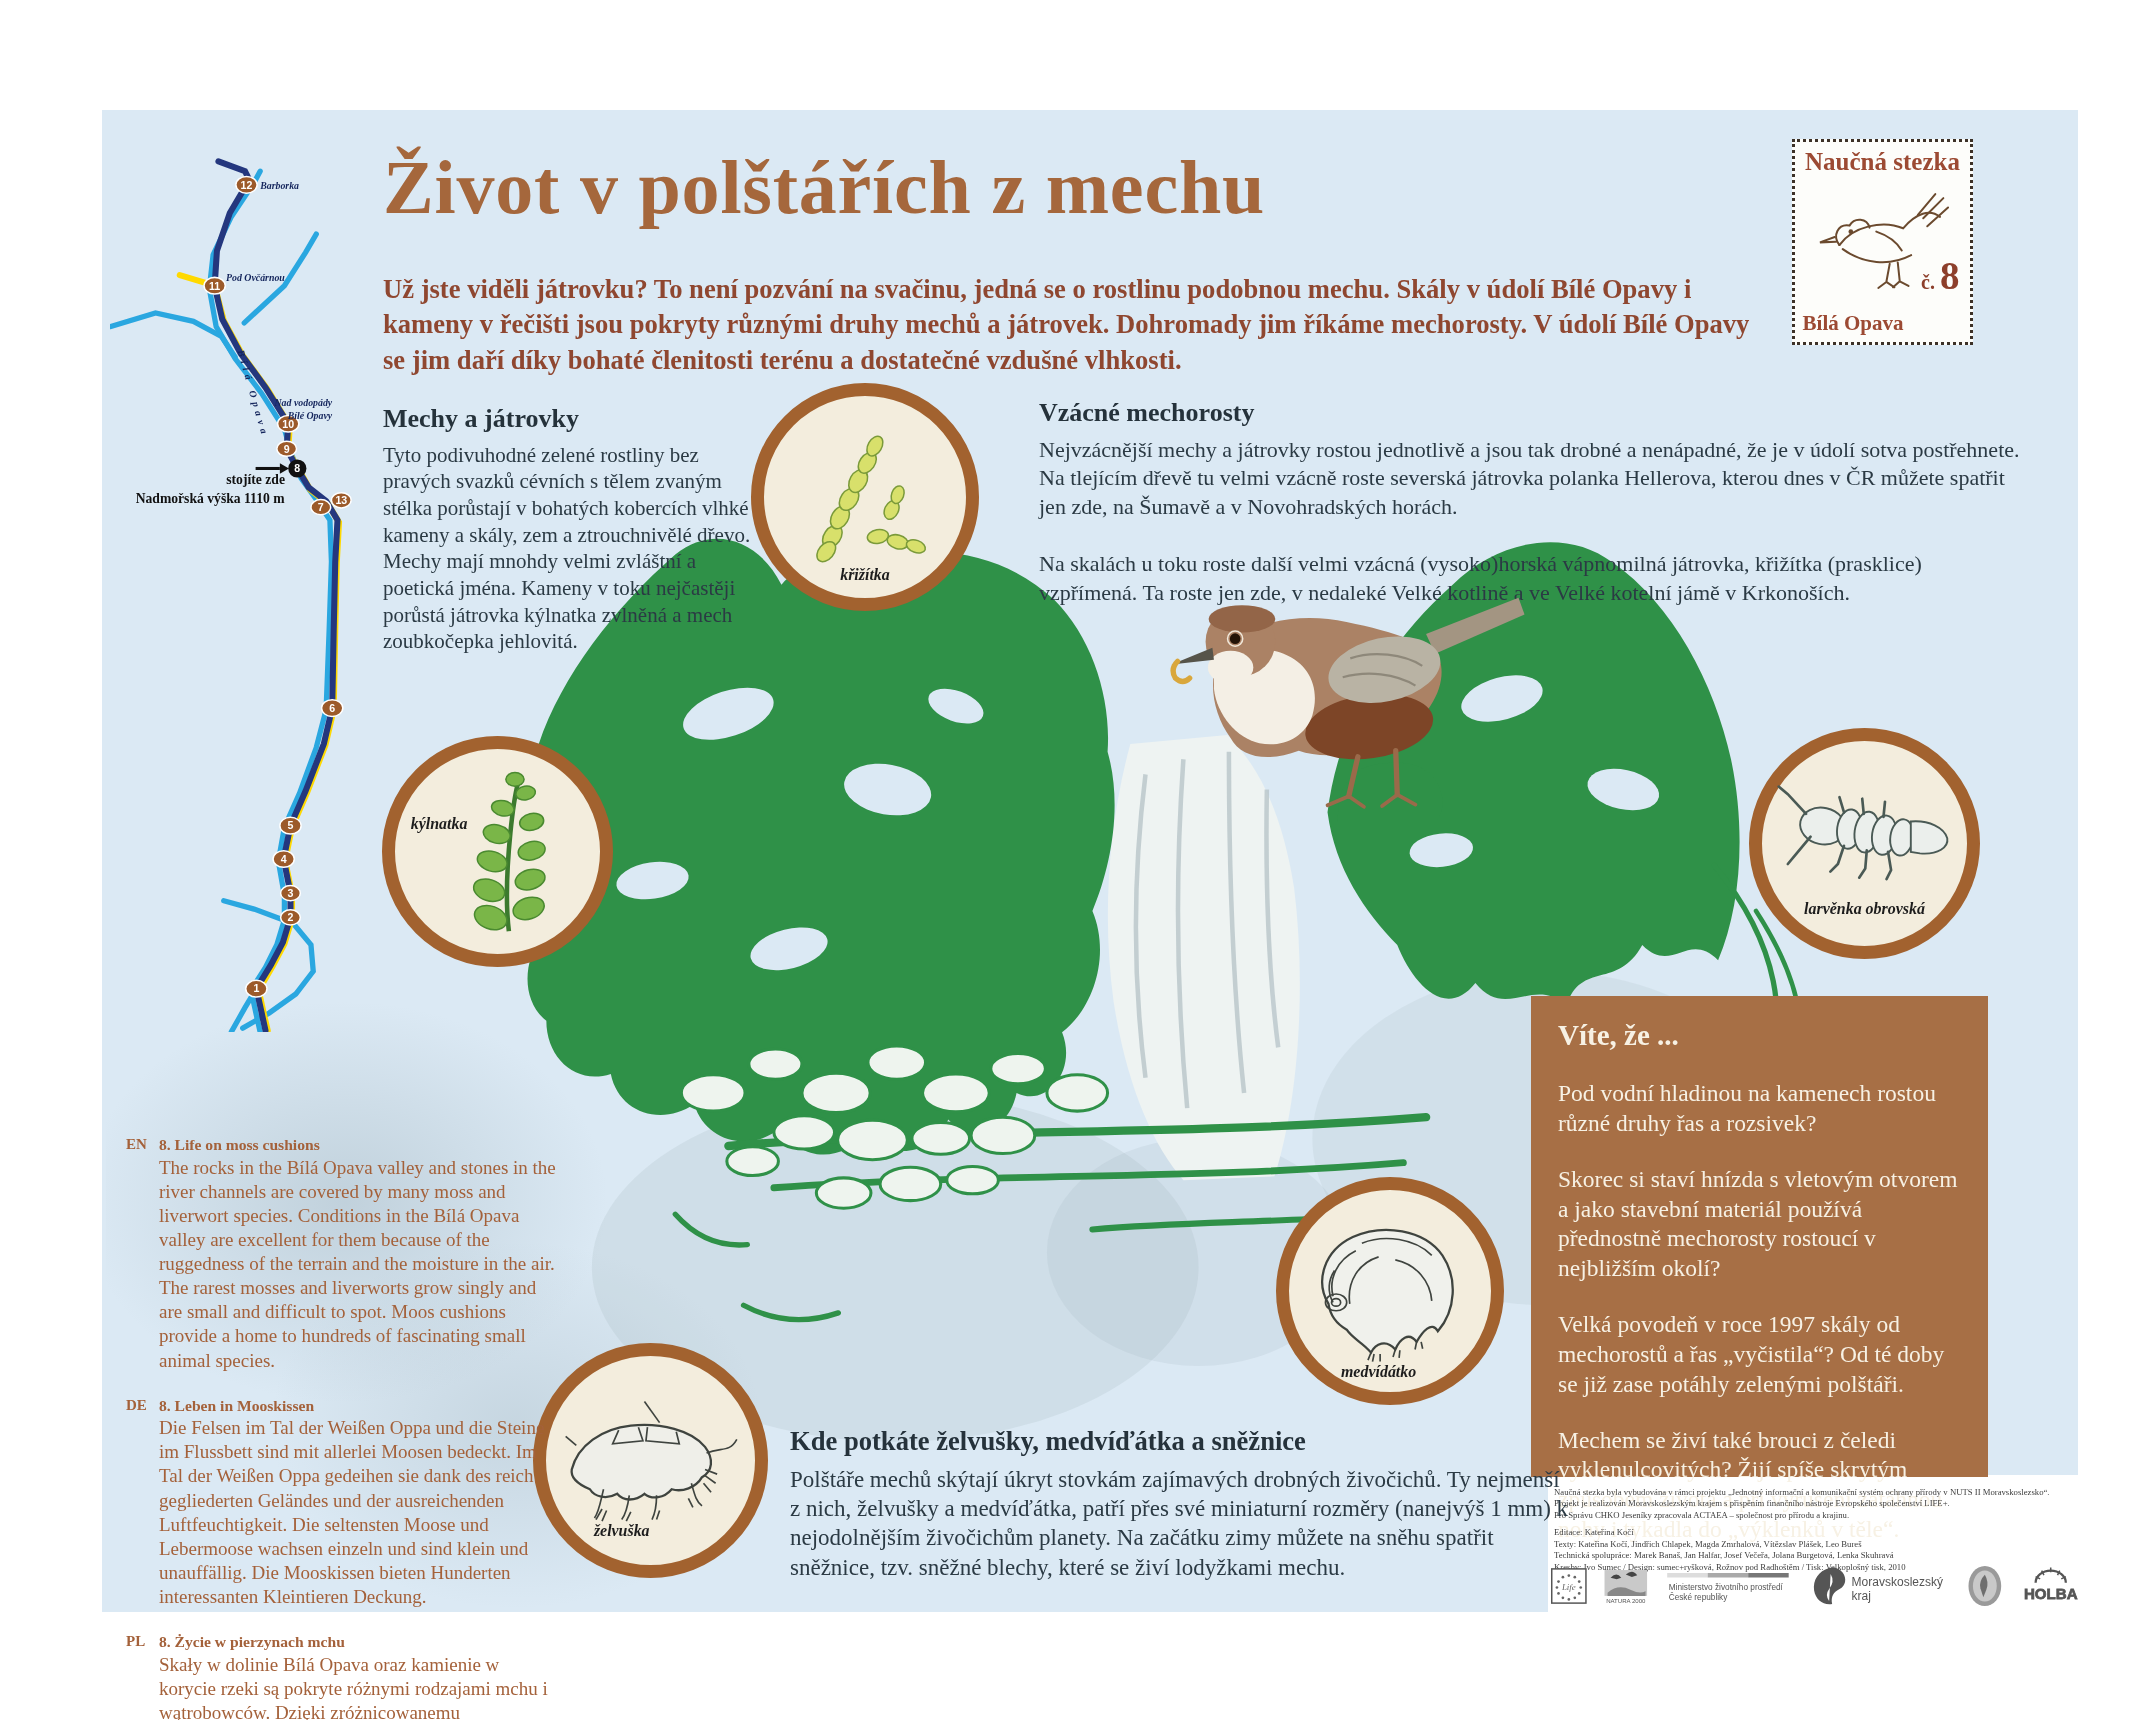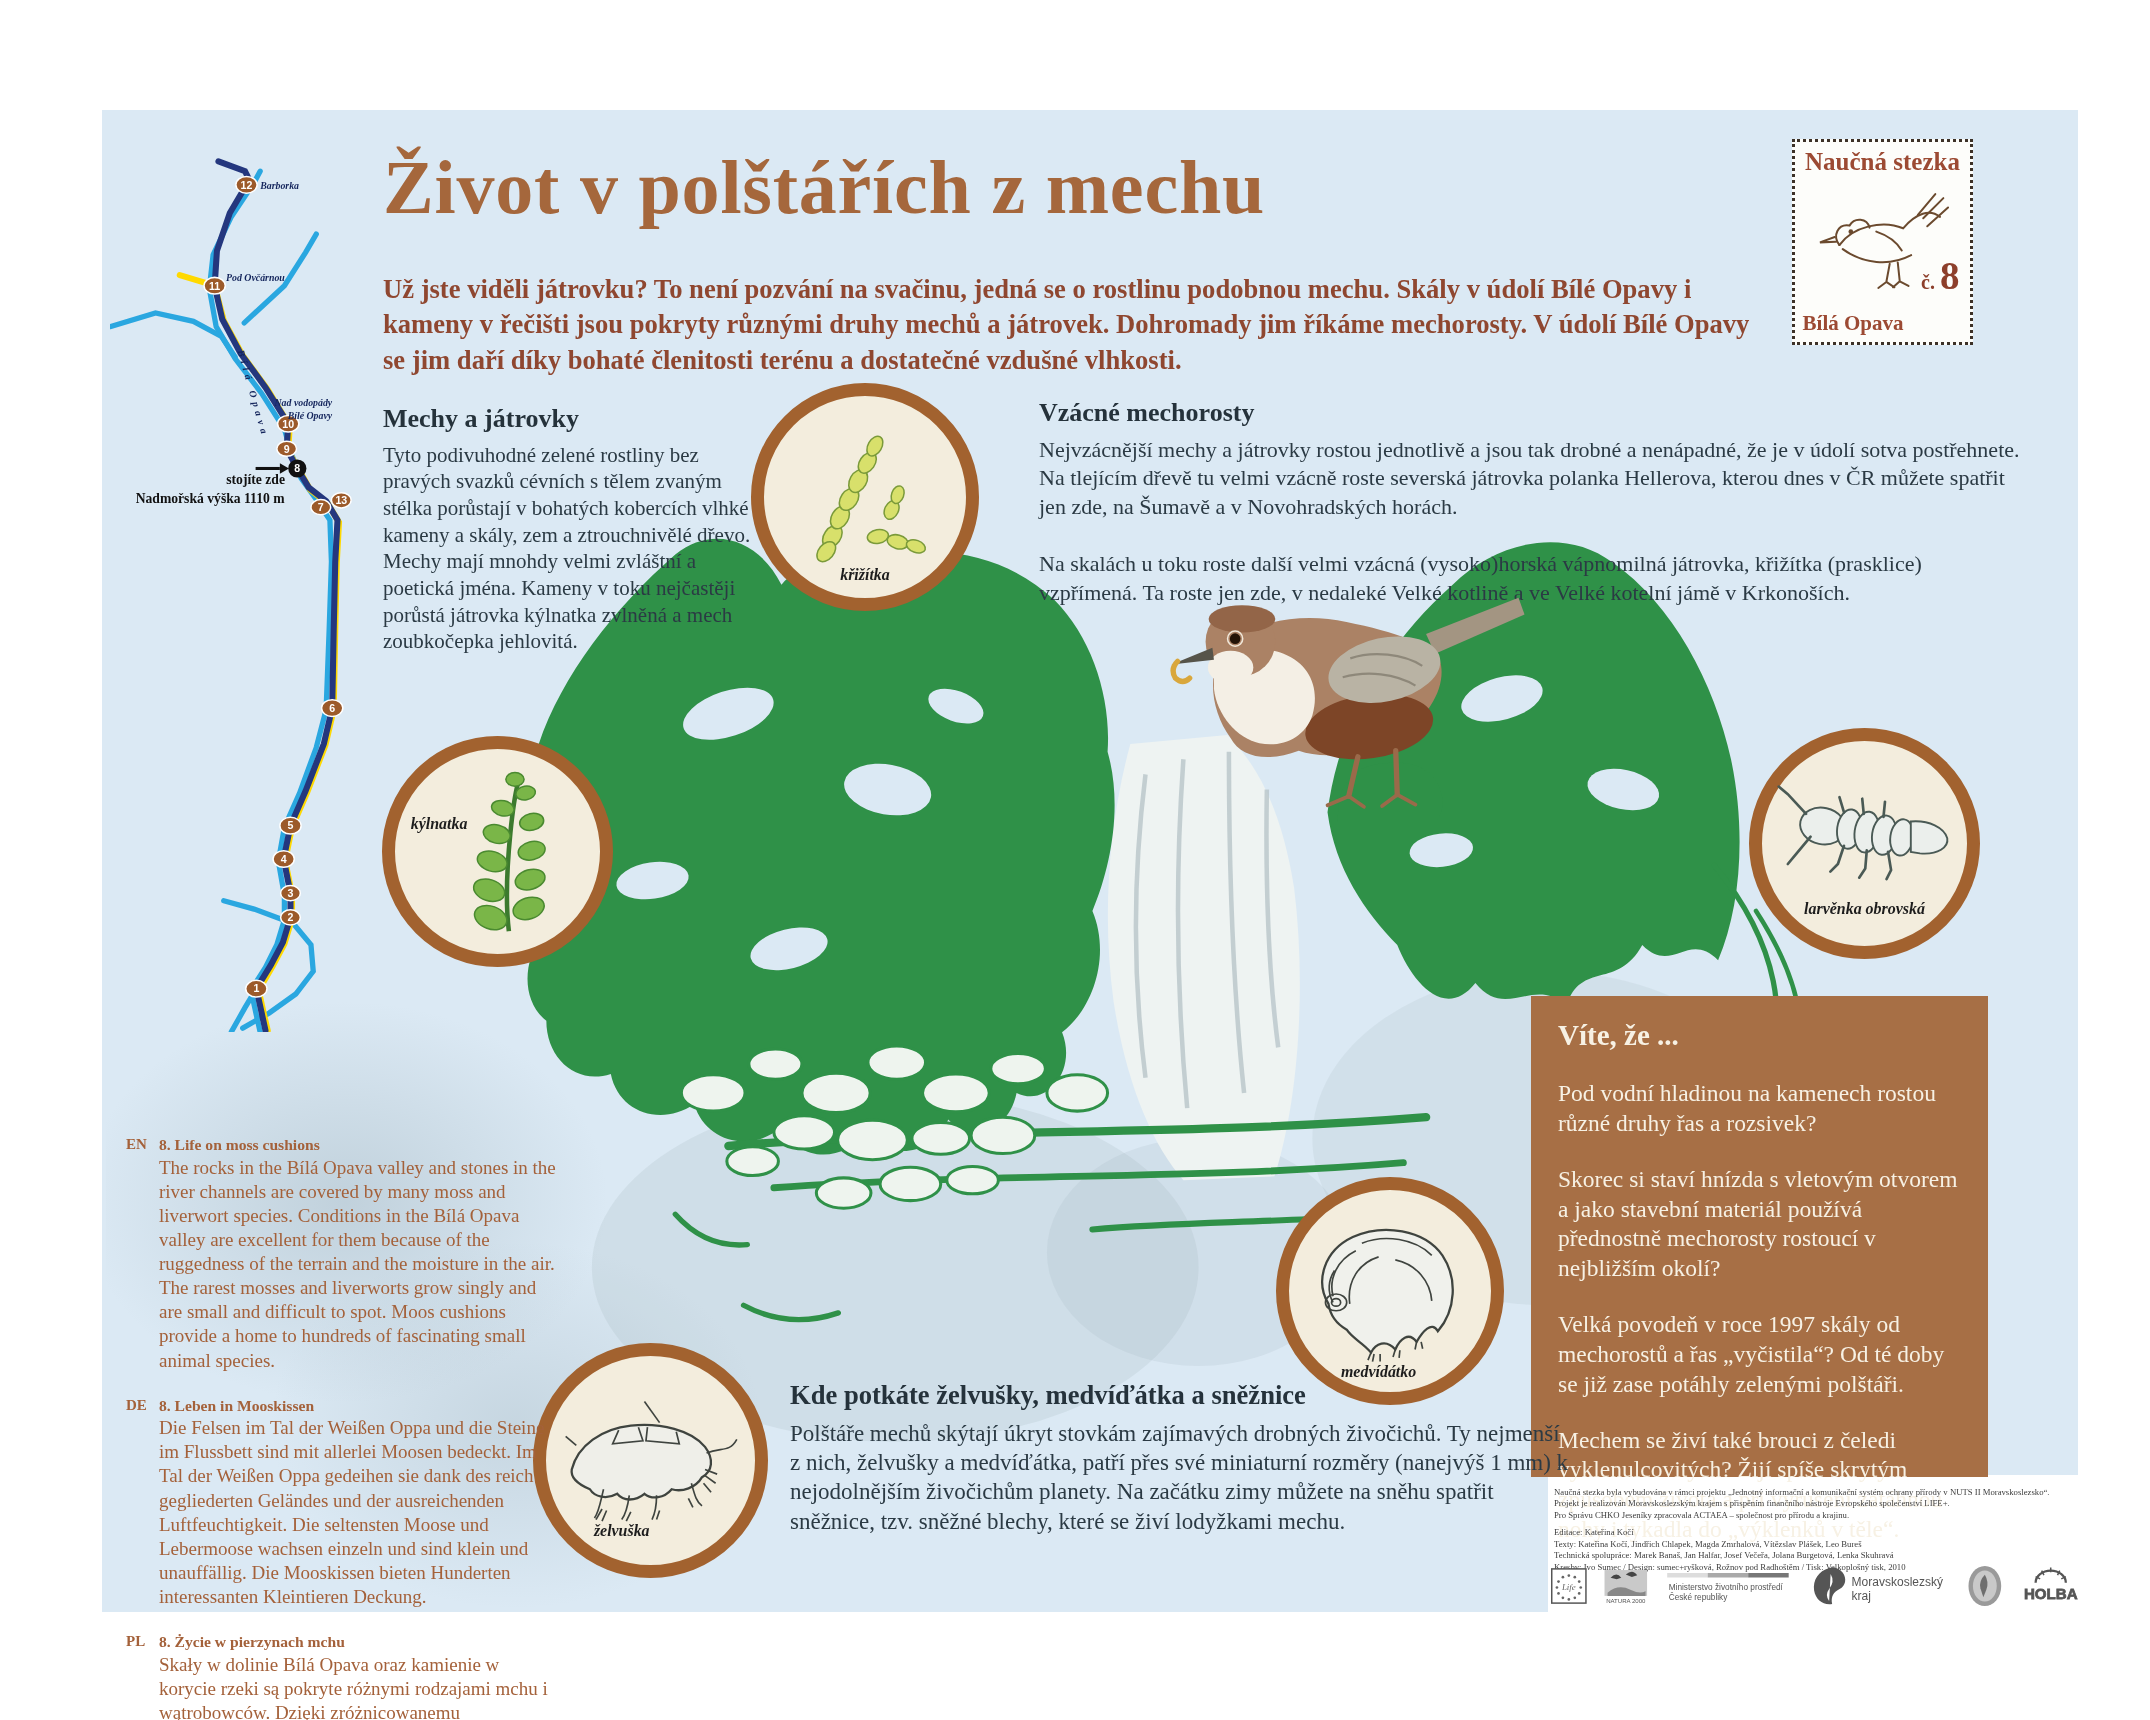--- a/index.html
+++ b/index.html
@@ -22,21 +22,21 @@
   .badge .t{margin-top:6px;font-size:25px;font-weight:bold;color:#9c4a33;}
   .badge .num{position:absolute;right:10.6px;bottom:44px;color:#8d3f2b;font-weight:bold;font-size:20px;}
   .badge .num b{font-size:39px;}
   .badge .b{position:absolute;left:7.6px;bottom:6px;font-size:21px;font-weight:bold;color:#9c4a33;}
   .sect-h{margin:0 0 7.6px 0;font-size:26px;font-weight:bold;color:#25323b;}
   .sect-b{margin:0;font-size:21px;line-height:1.27;color:#2b3a44;}
   .sec-mosses{left:383px;top:404px;width:387px;z-index:5;}
   .sec-rare{left:1039px;top:398px;width:986px;z-index:5;}
   .sec-rare .sect-b{font-size:22px;line-height:1.3;}
   .sec-rare .p2{margin-top:29px;}
-  .sec-where{left:790px;top:1380px;width:781px;z-index:6;}
+  .sec-where{left:790px;top:1426px;width:781px;z-index:6;}
   .sec-where .sect-h{font-size:26.6px;}
   .sec-where .sect-b{font-size:23px;line-height:1.28;}
   .medal{border-radius:50%;background:#f3eddd;border:13px solid #a2622f;box-sizing:border-box;z-index:4;}
   .medal svg{width:100%;height:100%;}
   .birdsvg{left:1168px;top:575px;z-index:5;}
   .know{left:1531px;top:996px;width:457px;height:481px;background:#a76f45;color:#f7f1e4;
         box-sizing:border-box;padding:23px 27px;z-index:5;}
   .know h3{margin:0 0 27px 0;font-size:29px;font-weight:bold;}
   .know p{margin:0 0 26px 0;font-size:23.5px;line-height:1.27;}
   .trans{left:120px;top:1136px;width:440px;z-index:5;color:#a4613a;}

